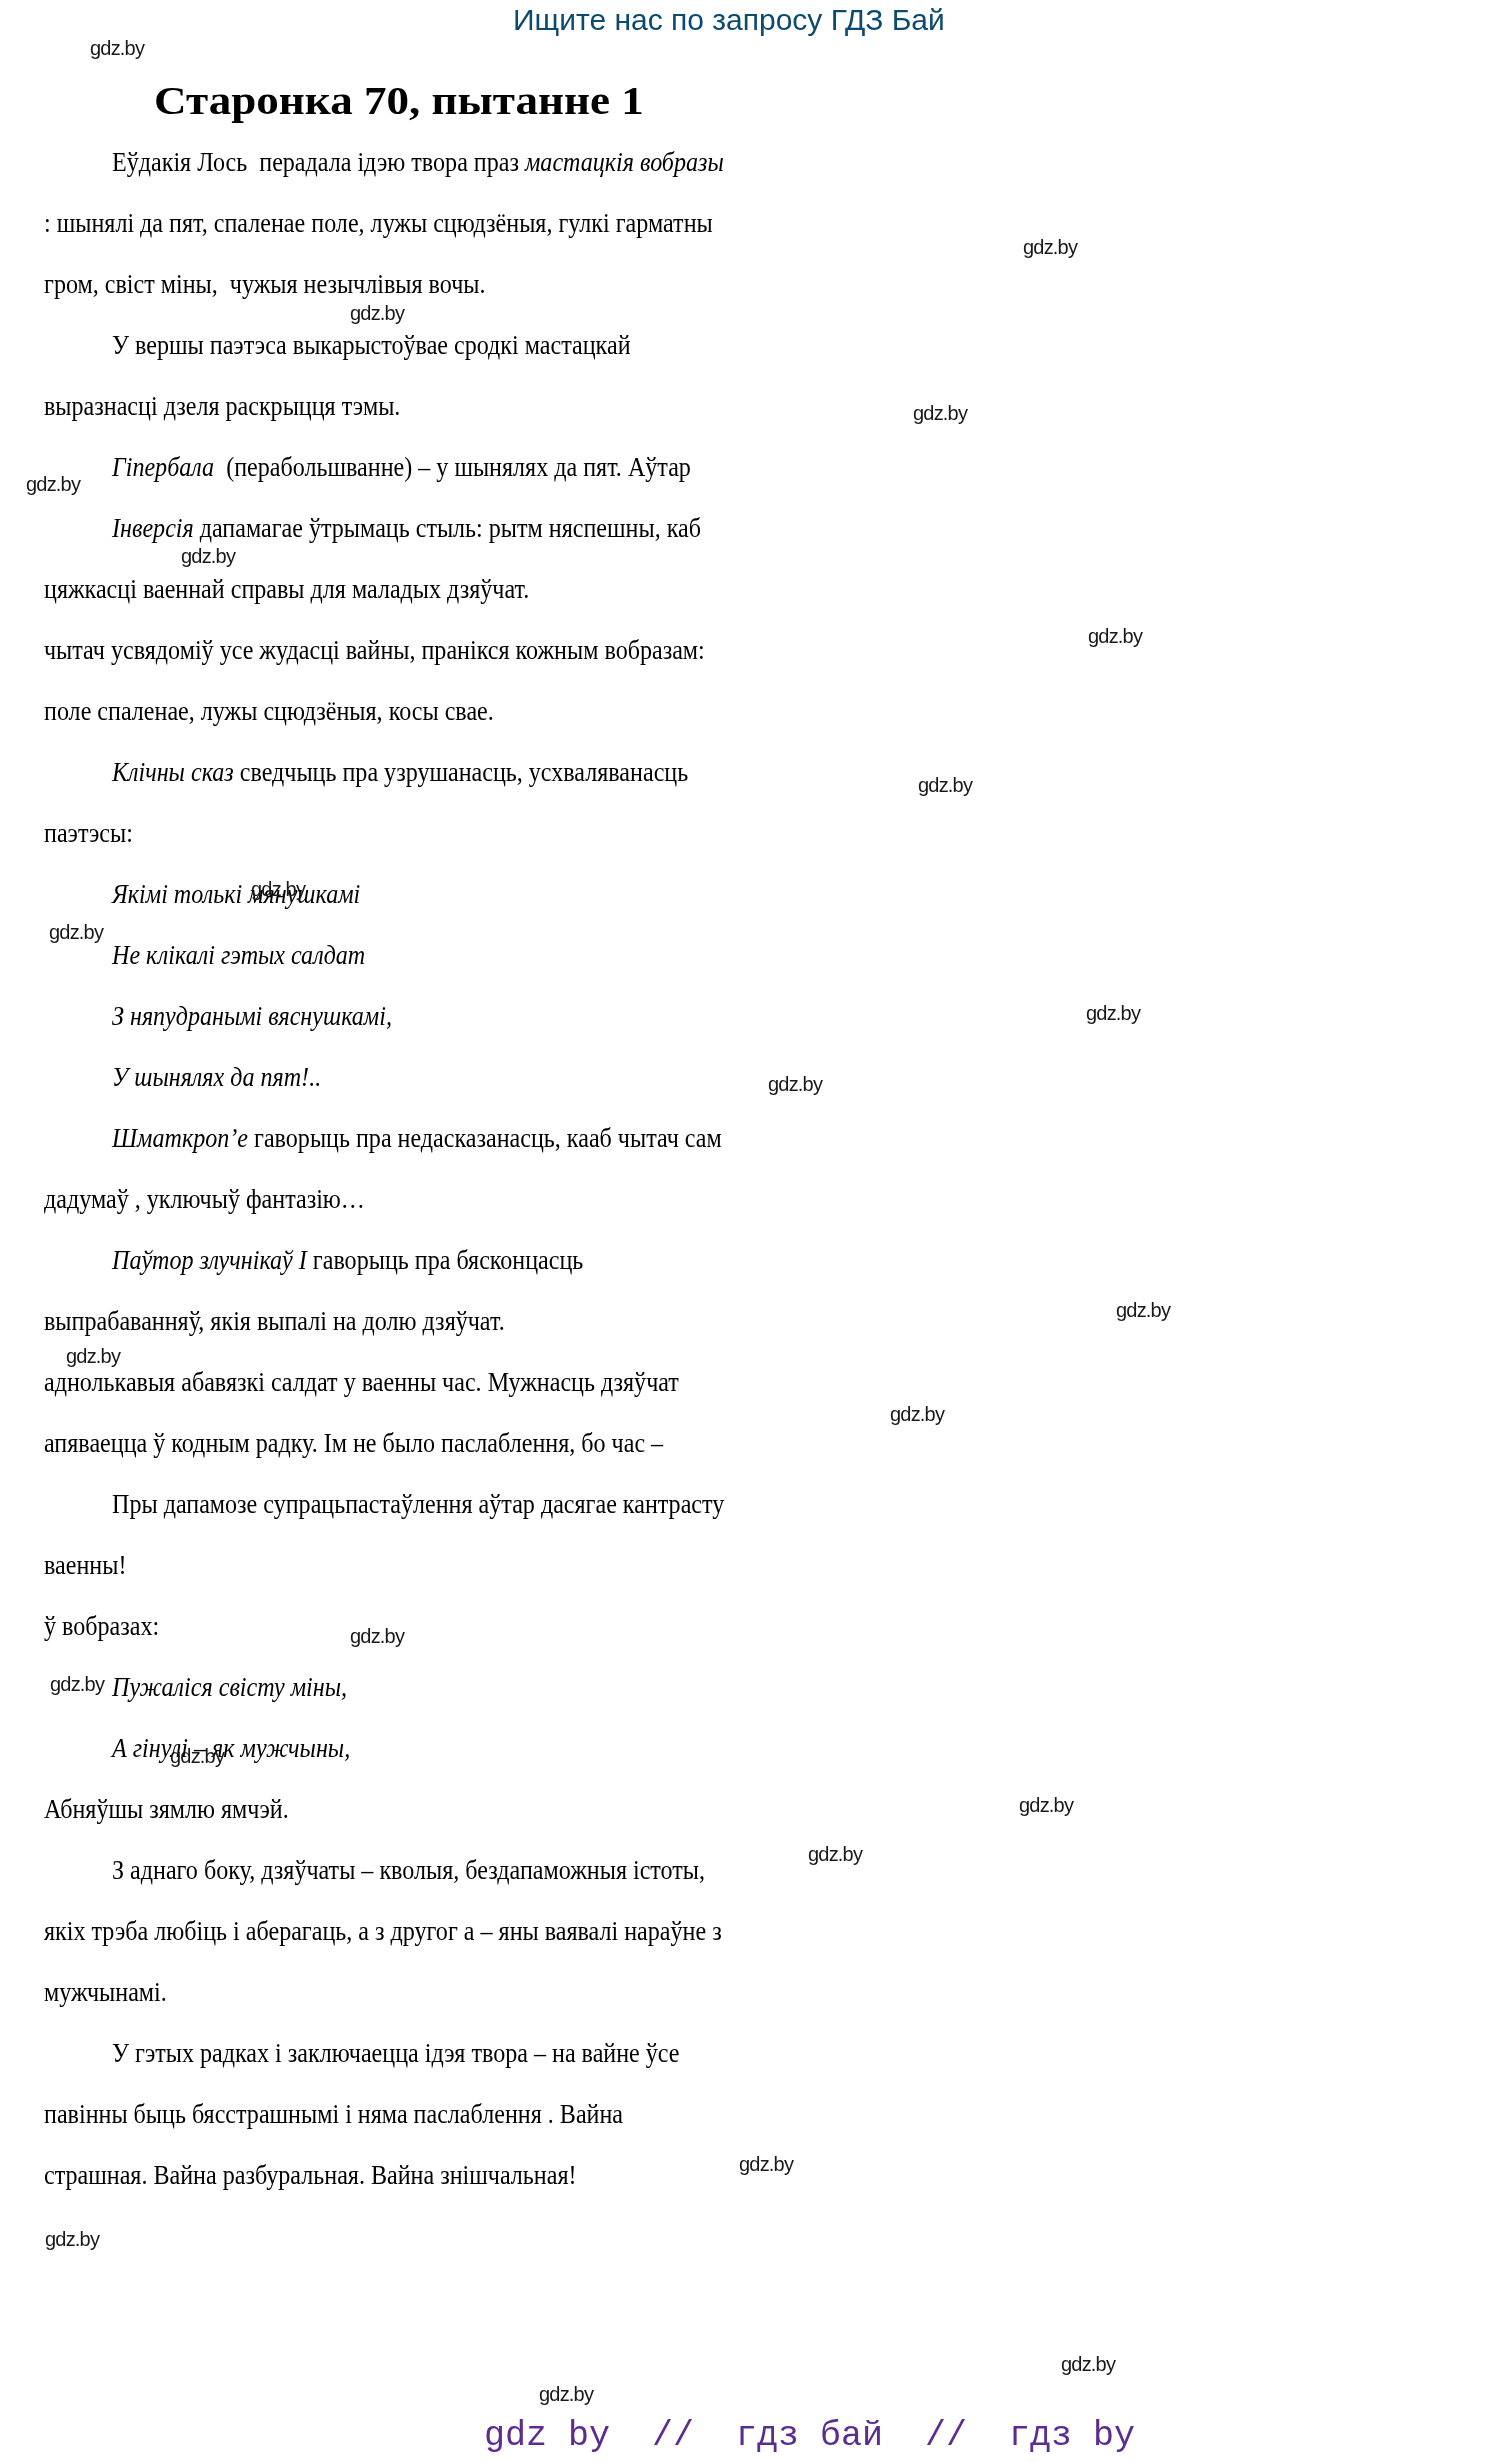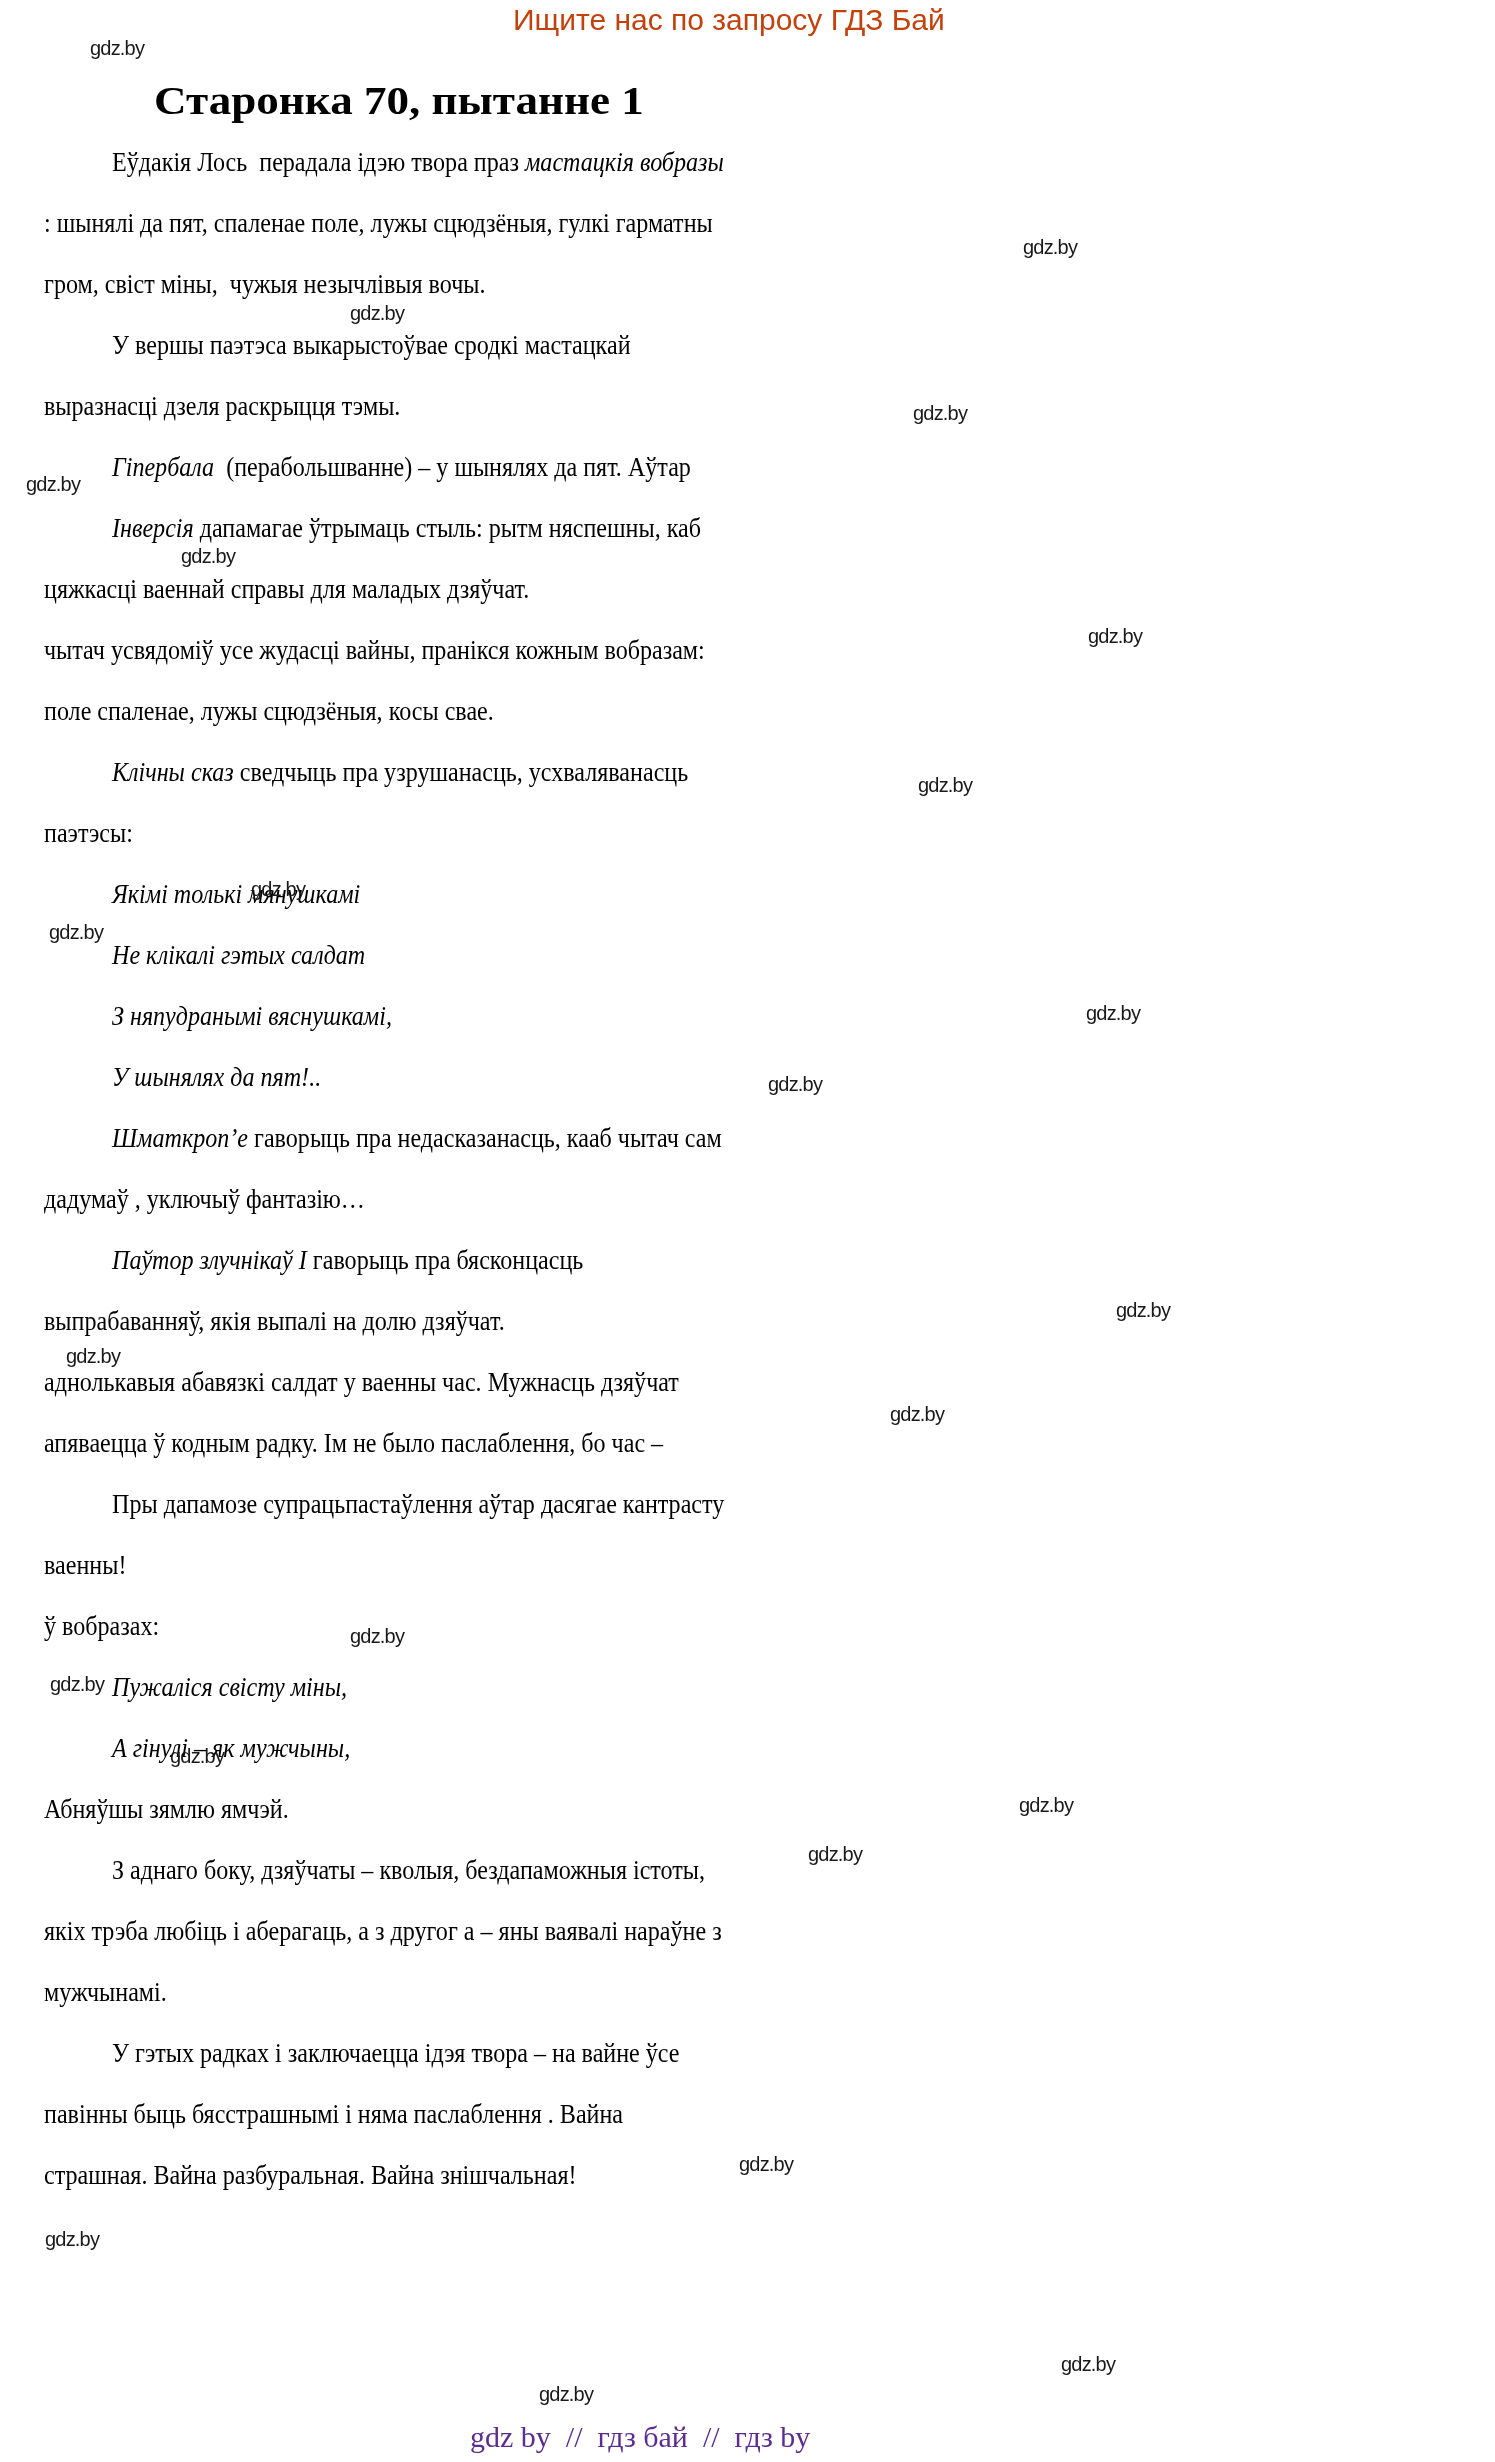--- a/index.html
+++ b/index.html
@@ -10,23 +10,23 @@
     overflow:hidden;
     font-family:"Liberation Serif", serif;
   }
   .promo-header {
     position:absolute; left:513px; top:1.6px;
     font-family:"Liberation Sans", sans-serif;
     font-size:30px; line-height:35px;
     white-space:pre;
   }
   .footer-links {
-    position:absolute; left:470px; top:2419px;
-    font-family:Liberation Serif, serif;
-    font-size:30px; line-height:35px;
+    position:absolute; left:484px; top:2419px;
+    font-family:Liberation Mono, monospace;
+    font-size:35px; line-height:35px;
     white-space:pre;
   }
   .doc-body {
     position:absolute; left:44px; top:70px; width:1242px;
   }
   .line {
     height:61px; line-height:61px;
     font-size:28px;
     color:#000000;
     white-space:pre;
@@ -44,21 +44,21 @@
     position:absolute;
     font-family:"Liberation Sans", sans-serif;
     font-size:20px; line-height:21.5px;
     letter-spacing:-0.8px;
     white-space:pre;
   }
 </style>
 </head>
 <body>
 
-<div class="promo-header" style="color: #c2410c;">Ищите нас по запросу ГДЗ Бай</div>
+<div class="promo-header" style="color: #0c4a6e;">Ищите нас по запросу ГДЗ Бай</div>
 
 <div class="doc-body">
     <div class="line title" style="padding-left: 110px; font-family: Liberation Serif, serif;"><span class="shrink"><span class="run-n" style="color: rgb(0, 0, 0);">Старонка 70, пытанне 1</span></span></div>
     <div class="line" style="padding-left: 68px;"><span class="shrink"><span class="run-n" style="color: rgb(0, 0, 0);">Еўдакія Лось  перадала ідэю твора праз </span><span class="run-i" style="color: rgb(0, 0, 0);">мастацкія вобразы</span></span></div>
     <div class="line" style="padding-left: 0px;"><span class="shrink"><span class="run-n" style="color: rgb(0, 0, 0);">: шынялі да пят, спаленае поле, лужы сцюдзёныя, гулкі гарматны</span></span></div>
     <div class="line" style="padding-left: 0px;"><span class="shrink"><span class="run-n" style="color: rgb(0, 0, 0);">гром, свіст міны,  чужыя незычлівыя вочы.</span></span></div>
     <div class="line" style="padding-left: 68px;"><span class="shrink"><span class="run-n" style="color: rgb(0, 0, 0);">У вершы паэтэса выкарыстоўвае сродкі мастацкай</span></span></div>
     <div class="line" style="padding-left: 0px;"><span class="shrink"><span class="run-n" style="color: rgb(0, 0, 0);">выразнасці дзеля раскрыцця тэмы.</span></span></div>
     <div class="line" style="padding-left: 68px;"><span class="shrink"><span class="run-i" style="color: rgb(0, 0, 0);">Гіпербала</span><span class="run-n" style="color: rgb(0, 0, 0);">  (перабольшванне) – у шынялях да пят. Аўтар</span></span></div>
     <div class="line" style="padding-left: 68px;"><span class="shrink"><span class="run-i" style="color: rgb(0, 0, 0);">Інверсія</span><span class="run-n" style="color: rgb(0, 0, 0);"> дапамагае ўтрымаць стыль: рытм няспешны, каб</span></span></div>

